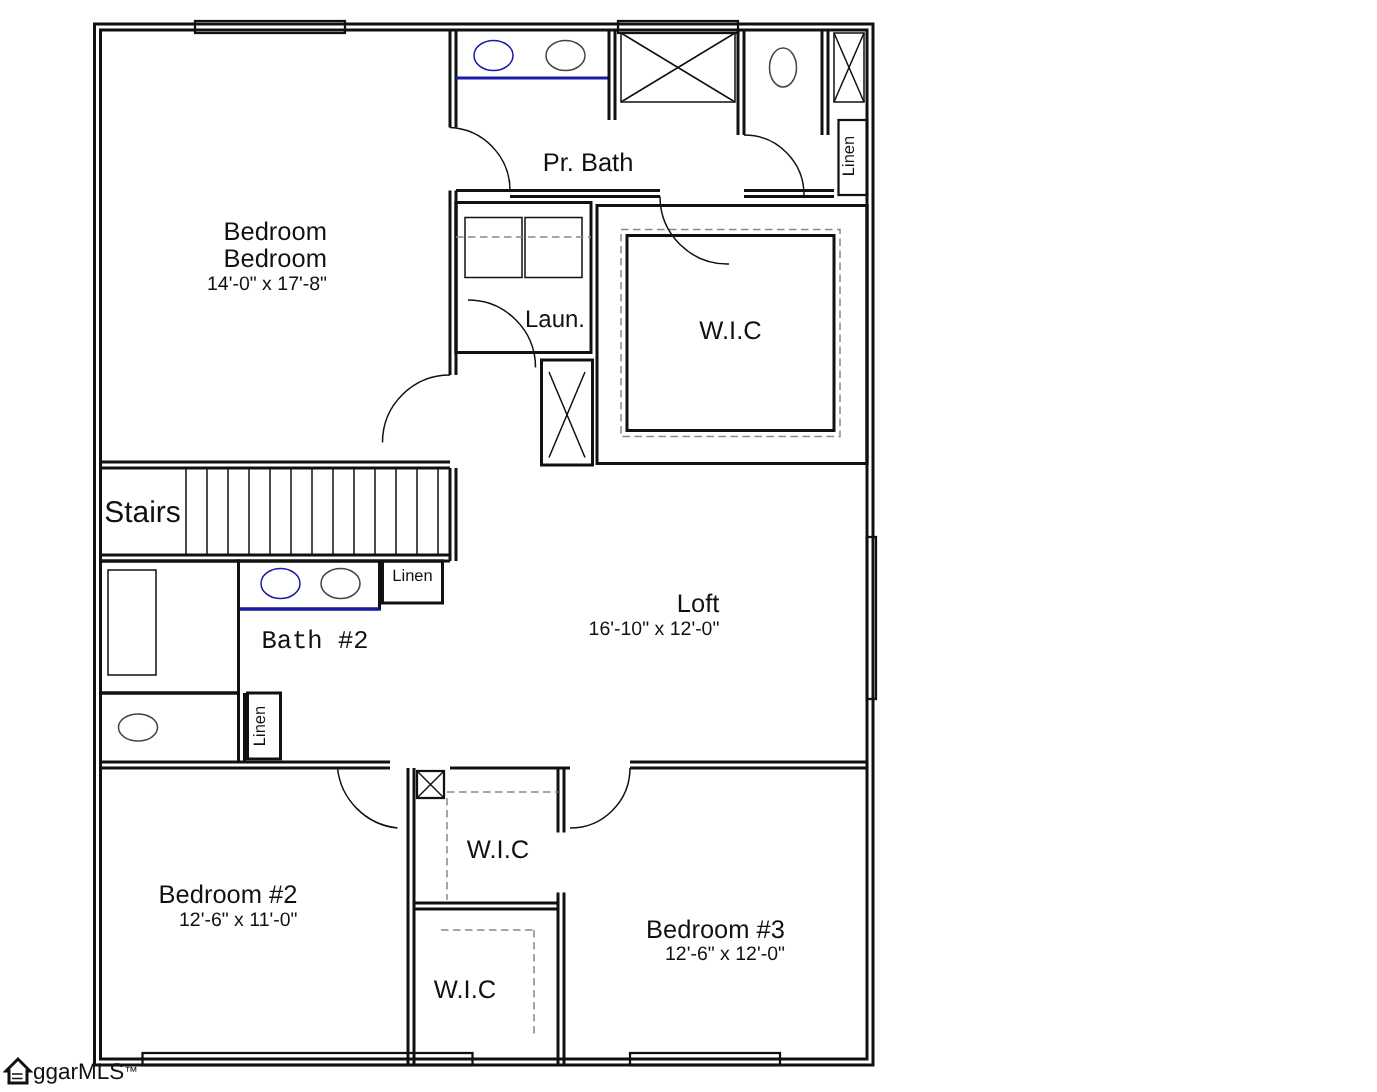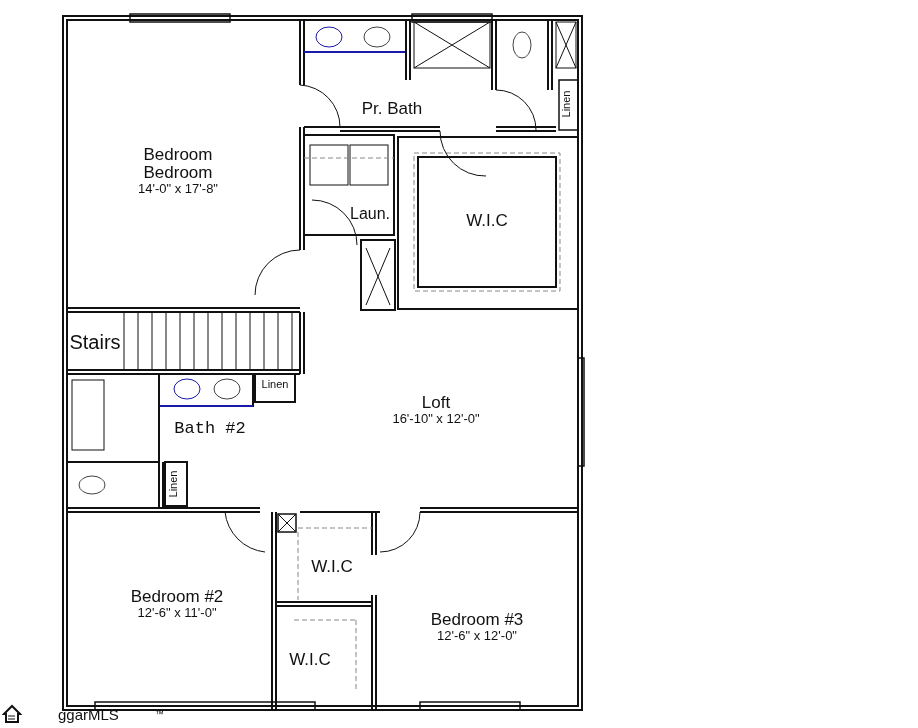--- a/index.html
+++ b/index.html
@@ -1,23 +1,23 @@
 <!DOCTYPE html>
 <html><head>
 <meta charset="utf-8">
 <style>
   html,body{margin:0;padding:0;background:#fff;}
   body{width:918px;height:728px;position:relative;overflow:hidden;font-family:"Liberation Sans",sans-serif;}
   #plan{position:absolute;left:0;top:0;}
-  .lbl{position:absolute;text-align:center;color:#111;line-height:1.05;white-space:nowrap;transform:translateX(-50%);}
+  .lbl{position:absolute;text-align:right;color:#111;line-height:1.05;white-space:nowrap;transform:translateX(-50%);}
   .lbl .name{font-size:17px;display:block;}
   .lbl .dim{font-size:13px;display:block;}
   .small{font-size:16px;}
   .vert{position:absolute;font-size:11px;transform:rotate(-90deg);transform-origin:center;color:#111;}
-  #logo{position:absolute;left:2px;top:704px;font-size:15px;color:#111;display:flex;align-items:center;gap:36px;}
+  #logo{position:absolute;left:2px;top:704px;font-size:15px;color:#111;display:flex;align-items:center;}
   #logo .tm{font-size:9px;vertical-align:super;}
 </style>
 </head>
 <body>
 
 <svg id="plan" width="918" height="728" viewBox="0 0 918 728">
   <g fill="none" stroke="#111" stroke-width="2">
 
     <rect x="63" y="16" width="519" height="694"></rect>
     <rect x="67" y="20" width="511" height="686"></rect>
@@ -157,21 +157,21 @@
   </div>
 <div class="lbl" style="left:436px;top:394px;">
   <span class="name">Loft</span>
   <span class="dim">16'-10" x 12'-0"</span>
 </div>
 <div class="lbl" style="left:210px;top:420px;font-family:Liberation Mono, monospace;">
     <span class="name">Bath #2</span>
   </div>
 <div class="lbl small" style="left:275px;top:379px;font-size:11px;">Linen</div>
 <div class="vert" style="left:160px;top:478px;">Linen</div>
-<div class="lbl" style="left:177px;top:588px;">
+<div class="lbl" style="left:152px;top:588px;">
   <span class="name">Bedroom #2</span>
   <span class="dim">12'-6" x 11'-0"</span>
 </div>
 <div class="lbl" style="left:332px;top:558px;">
     <span class="name">W.I.C</span>
   </div>
 <div class="lbl" style="left:310px;top:651px;">
     <span class="name">W.I.C</span>
   </div>
 <div class="lbl" style="left:477px;top:611px;">

